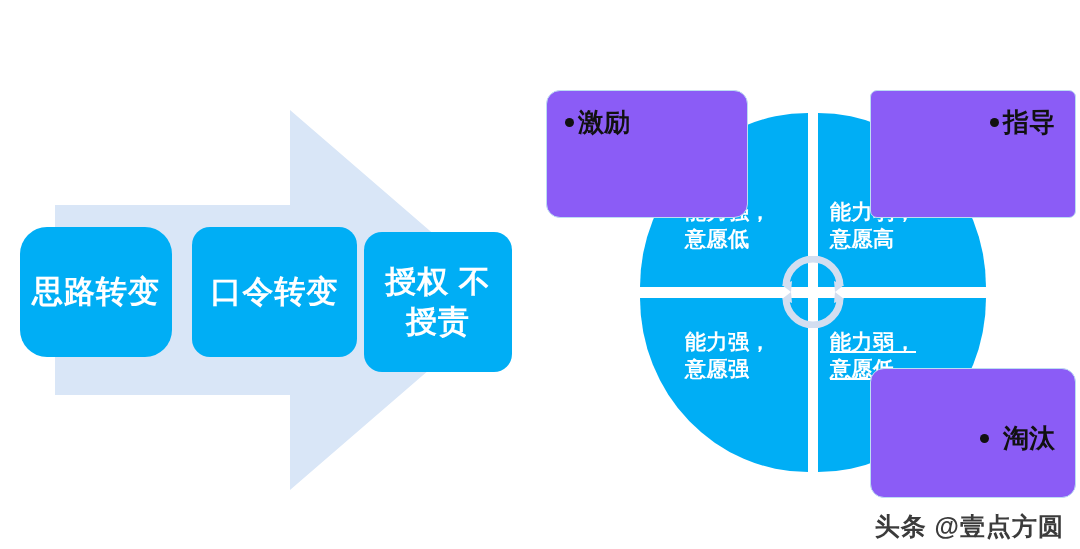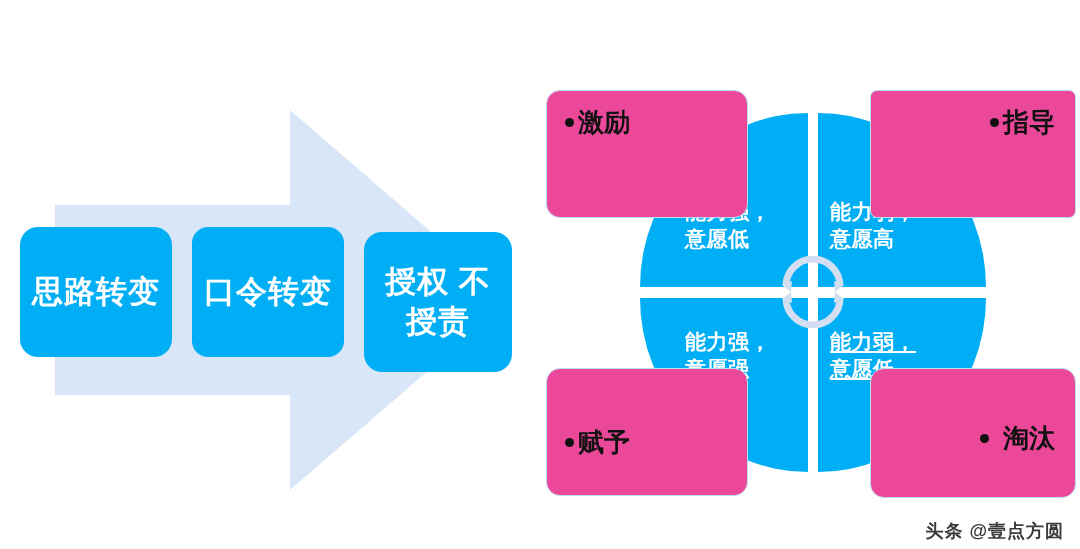--- a/index.html
+++ b/index.html
@@ -40,22 +40,22 @@
     justify-content: center;
     text-align: center;
     color: #ffffff;
     font-weight: bold;
     font-size: 31px;
     line-height: 1.28;
     letter-spacing: 1px;
     box-sizing: border-box;
     padding: 4px 6px;
   }
-  #chip-0 { left: 20px;  top: 227px; width: 152px; height: 130px; }
-  #chip-1 { left: 192px; top: 227px; width: 152px; height: 130px; border-radius: 16px; }
+  #chip-0 { left: 20px;  top: 227px; width: 152px; height: 130px; border-radius: 27px; }
+  #chip-1 { left: 192px; top: 227px; width: 165px; height: 130px; }
   #chip-2 { left: 364px; top: 232px; width: 148px; height: 140px; }
   .chip-text { display: block; }
 
   
   #right-panel {
     position: absolute;
     left: 530px; top: 0;
     width: 550px; height: 549px;
   }
 
@@ -96,21 +96,21 @@
     left: 137px;   
     top: 143px;
     width: 72px;
     height: 72px;
     pointer-events: none;
   }
 
   
   .callout {
     position: absolute;
-    background: #ec4899;
+    background: #8b5cf6;
     border: 1.6px solid #BCDDF2;
     border-radius: 14px;
     box-sizing: border-box;
     display: flex;
     align-items: flex-start;
     color: #111111;
     font-weight: bold;
     font-size: 26px;
     line-height: 1;
   }
@@ -153,21 +153,21 @@
     justify-content: flex-end;
     align-items: flex-end;
   }
   #callout-br .callout-inner { margin: 0 20px 46px 0; gap: 10px; }
 
   
   #watermark {
     position: absolute;
     right: 16px;
     bottom: 6px;
-    font-size: 18px;
+    font-size: 25px;
     font-weight: bold;
     color: #2b2b2b;
     letter-spacing: 1px;
     opacity: 0.92;
   }
 </style>
 </head>
 <body>
 
 <div id="canvas">
@@ -226,26 +226,20 @@
       </span>
     </div>
 
     <div class="callout" id="callout-tr">
       <span class="callout-inner">
         <span class="bullet"></span>
         <span class="callout-text">指导</span>
       </span>
     </div>
 
-    <div class="callout" id="callout-bl">
-      <span class="callout-inner">
-        <span class="bullet"></span>
-        <span class="callout-text">赋予</span>
-      </span>
-    </div>
 
     <div class="callout" id="callout-br">
       <span class="callout-inner">
         <span class="bullet"></span>
         <span class="callout-text">淘汰</span>
       </span>
     </div>
   </div>
 
   <div id="watermark">头条 @壹点方圆</div>

